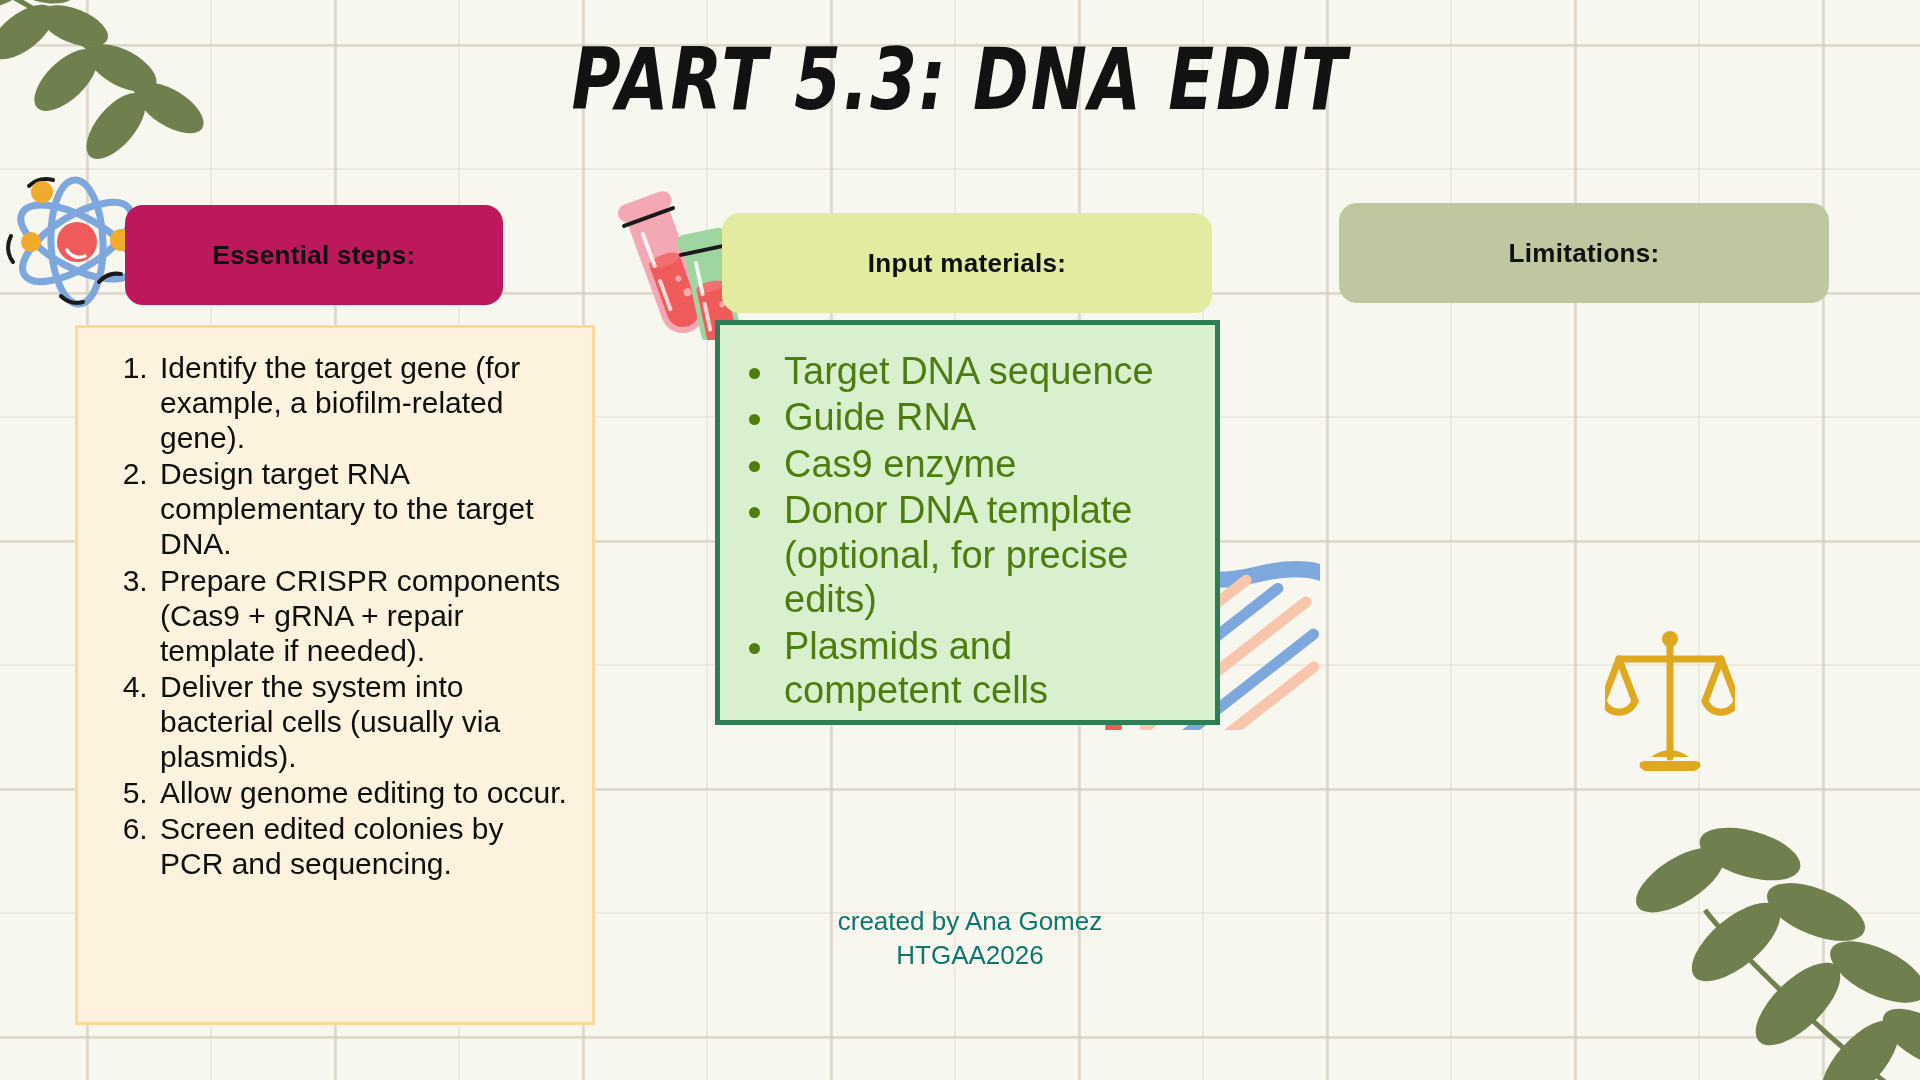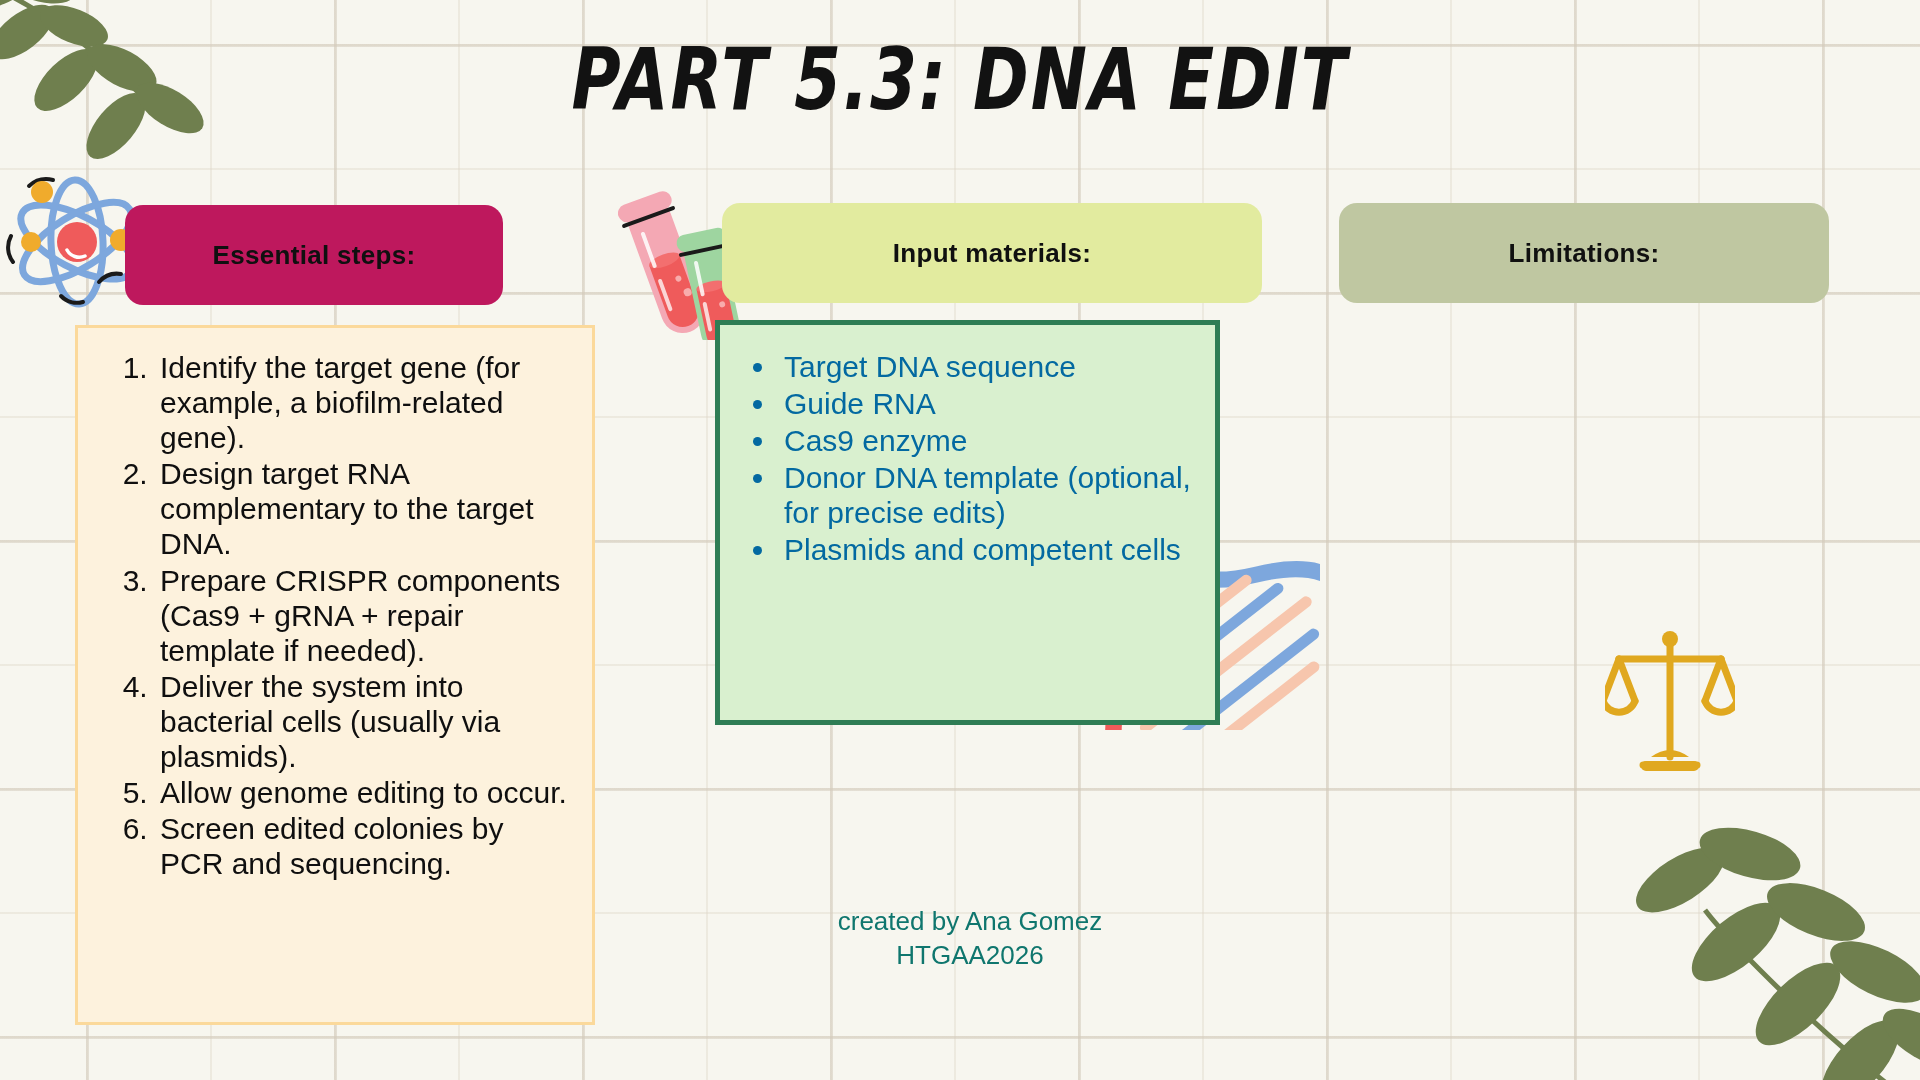--- a/index.html
+++ b/index.html
@@ -89,22 +89,22 @@
 
   .pill-steps {
     left: 125px;
     top: 205px;
     width: 378px;
     height: 100px;
     background: #be185d;
   }
   .pill-inputs {
     left: 722px;
-    top: 203px;
-    width: 540px;
+    top: 213px;
+    width: 490px;
     height: 100px;
     background: #e2eb9f;
   }
   .pill-limits {
     left: 1339px;
     top: 203px;
     width: 490px;
     height: 100px;
     background: #bfc7a1;
   }
@@ -150,23 +150,23 @@
     color: #0f0f0f;
   }
   ol.steps-list li {
     margin-bottom: 1px;
     padding-left: 4px;
   }
 
   ul.bullet-list {
     margin: 0;
     padding: 24px 18px 0 58px;
-    font-size: 30px;
+    font-size: 38px;
     line-height: 1.17;
-    color: #0369a1;
+    color: #4d7c0f;
   }
   ul.bullet-list li {
     margin-bottom: 2px;
     padding-left: 6px;
   }
 
   ul.bullet-list.limits {
     padding: 22px 20px 0 54px;
   }
 

